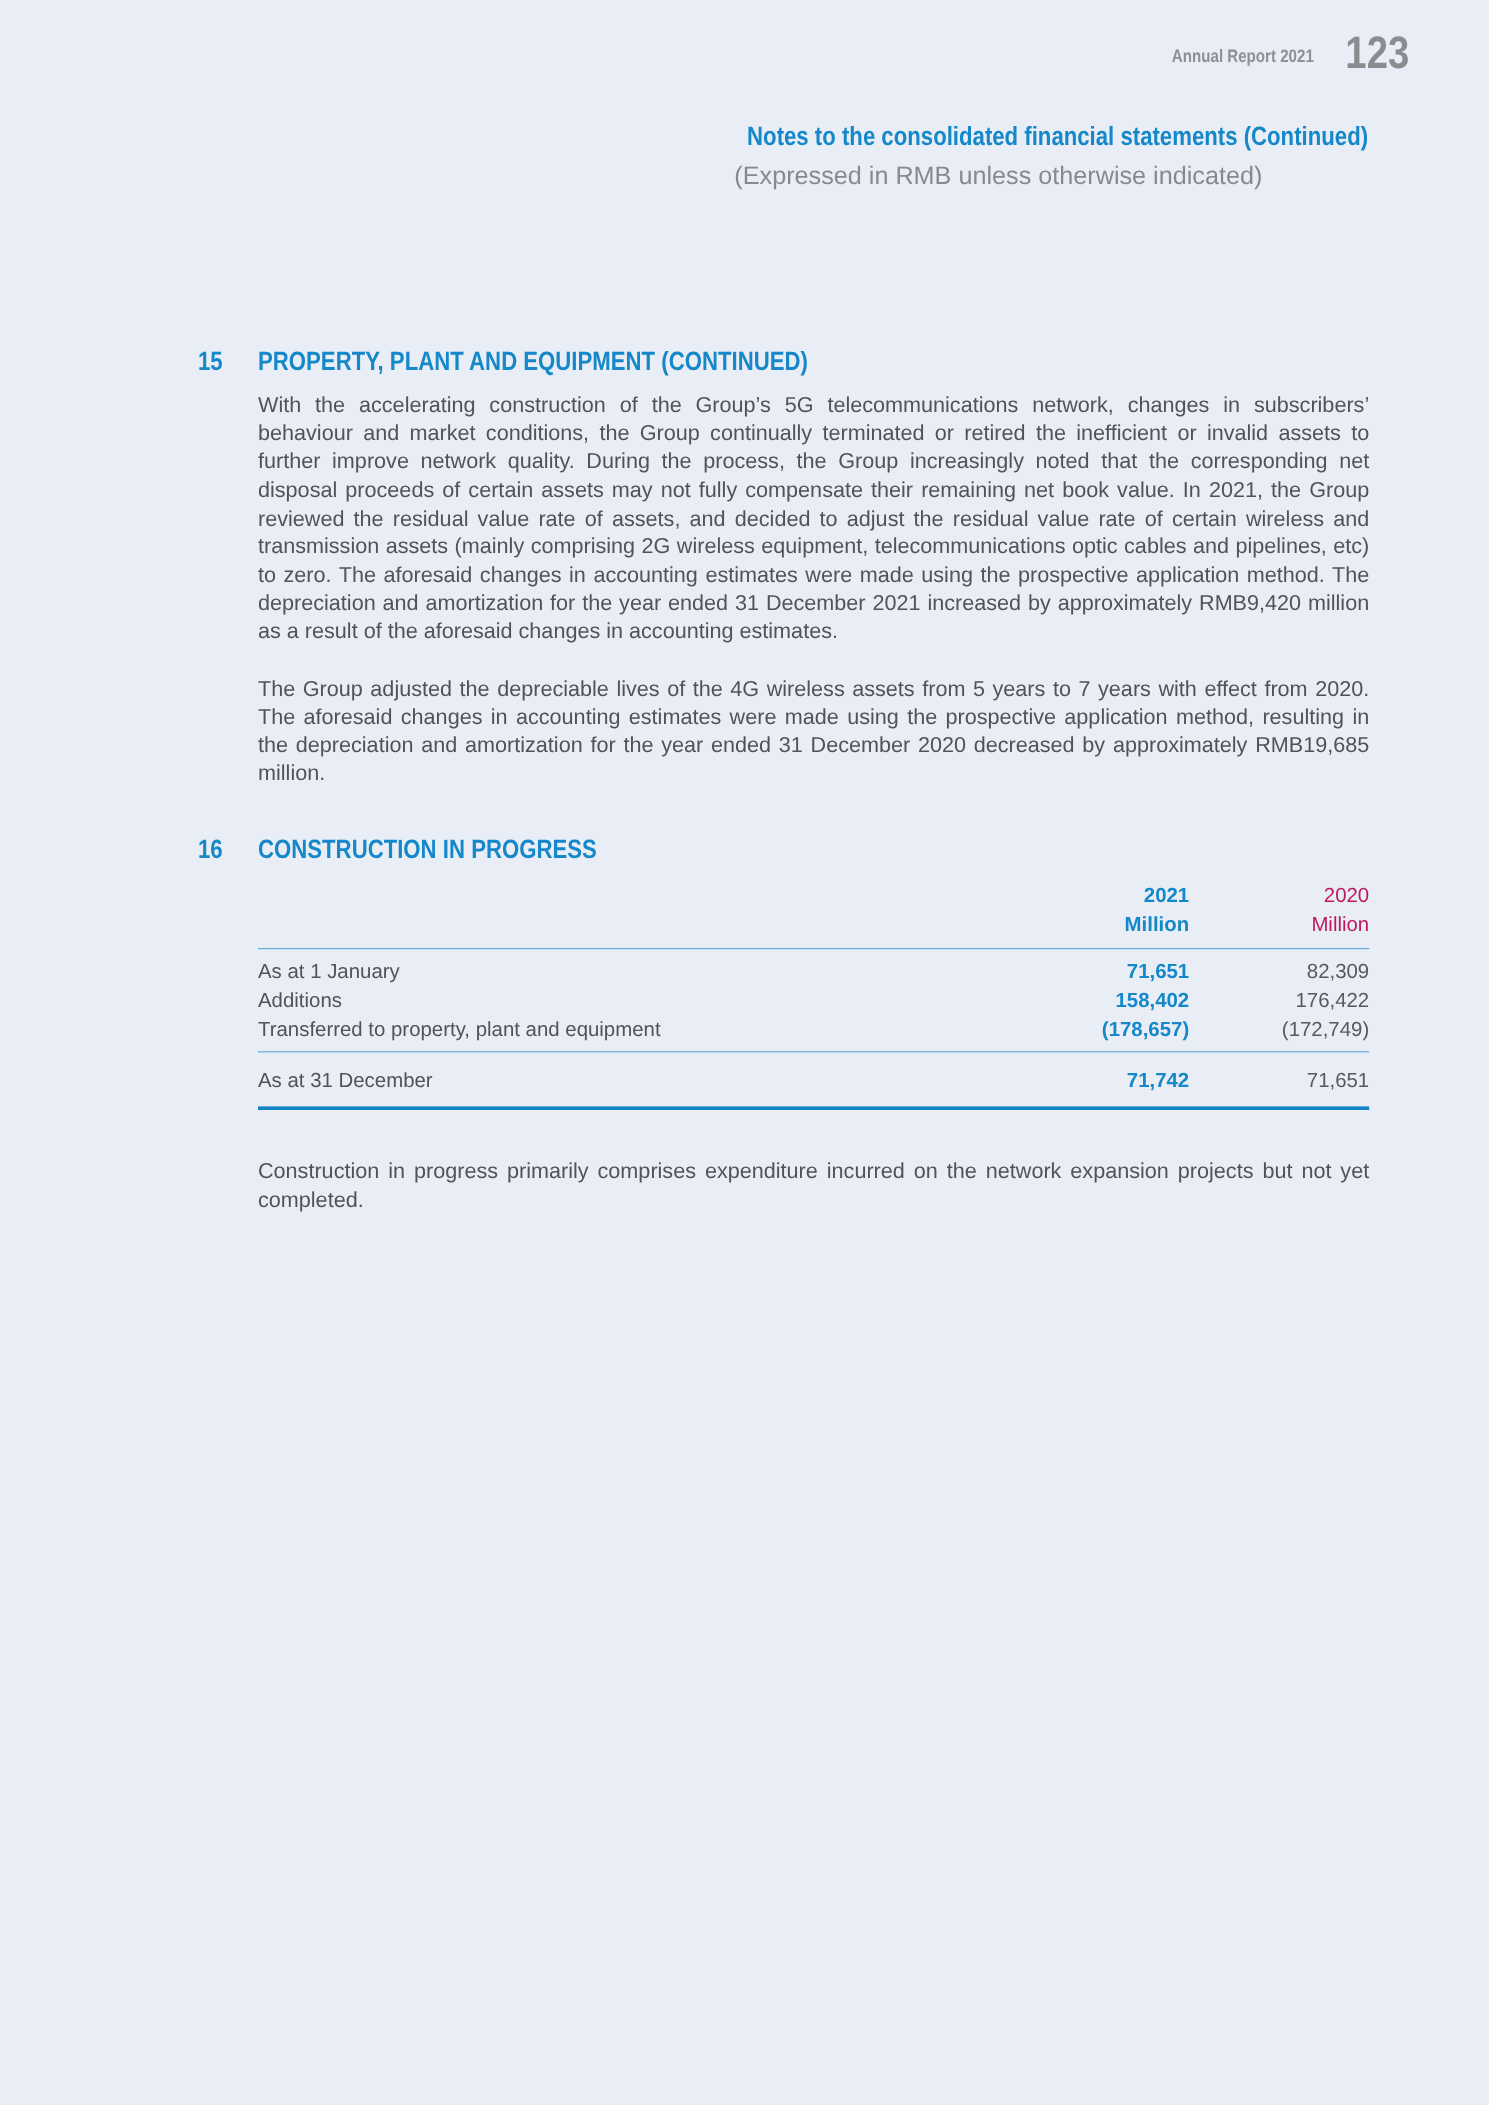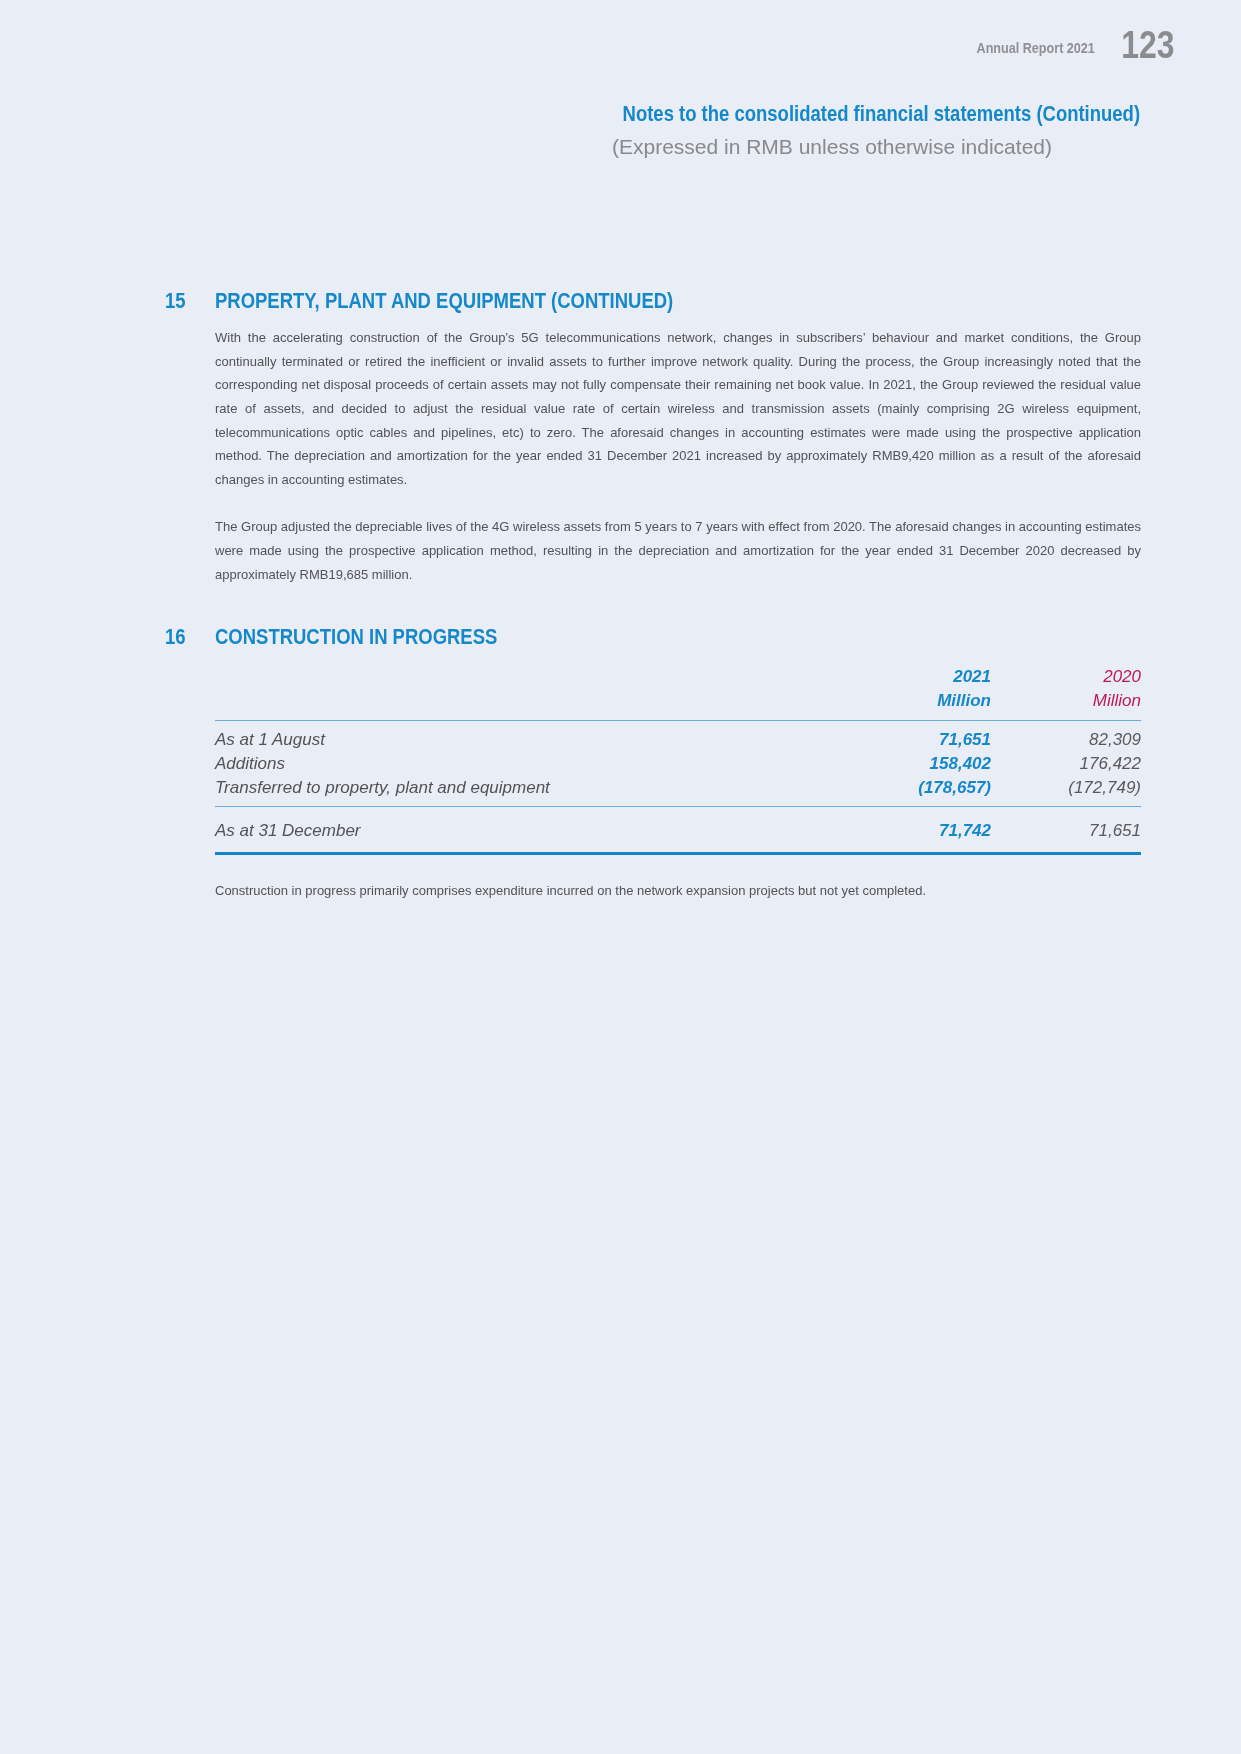--- a/index.html
+++ b/index.html
@@ -40,28 +40,28 @@
 
   .section { display:flex; margin-bottom:14px; }
   .section-number-col { width:50px; flex:0 0 50px; }
   .section-number, .section-heading {
     color:#1588c9; font-weight:bold; font-size:22px; line-height:1.15;
   }
   .section-body { flex:1; min-width:0; }
   .section-heading { margin-bottom:13px; }
 
   .para {
-    font-size:13px; line-height:23.6px;
+    font-size:18px; line-height:23.6px;
     text-align:justify; text-justify:inter-word;
     color:#515356;
     margin-bottom:24px;
   }
 
   
-  .fin-table { margin-top:2px; margin-bottom:24px; font-size:17px;font-style:italic; }
+  .fin-table { margin-top:2px; margin-bottom:40px; font-size:17px; }
   .t-row { display:flex; align-items:baseline; line-height:24px; }
   .t-label { flex:1; color:#515356; }
   .t-col { width:150px; flex:0 0 150px; text-align:right; white-space:nowrap; }
   .t-col.c2021 { color:#1588c9; font-weight:bold; }
   .t-col.c2020 { color:#58595b; }
   .t-head { border-bottom:1px solid #68acd8; padding-bottom:7px; }
   .t-head .t-col { line-height:24px; }
   .t-head .c2021 { color:#1588c9; font-weight:bold; }
   .t-head .c2020 { color:#be185d; font-weight:normal; }
   .t-body { padding-top:7px; padding-bottom:6px; border-bottom:1px solid #68acd8; }
@@ -118,21 +118,21 @@
             </div>
             <div class="t-row">
               <div class="t-label"></div>
               <div class="t-col c2021">Million</div>
               <div class="t-col c2020">Million</div>
             </div>
           </div>
 
           <div class="t-body">
             <div class="t-row">
-              <div class="t-label">As at 1 August</div>
+              <div class="t-label">As at 1 January</div>
               <div class="t-col c2021">71,651</div>
               <div class="t-col c2020">82,309</div>
             </div>
             <div class="t-row">
               <div class="t-label">Additions</div>
               <div class="t-col c2021">158,402</div>
               <div class="t-col c2020">176,422</div>
             </div>
             <div class="t-row">
               <div class="t-label">Transferred to property, plant and equipment</div>

